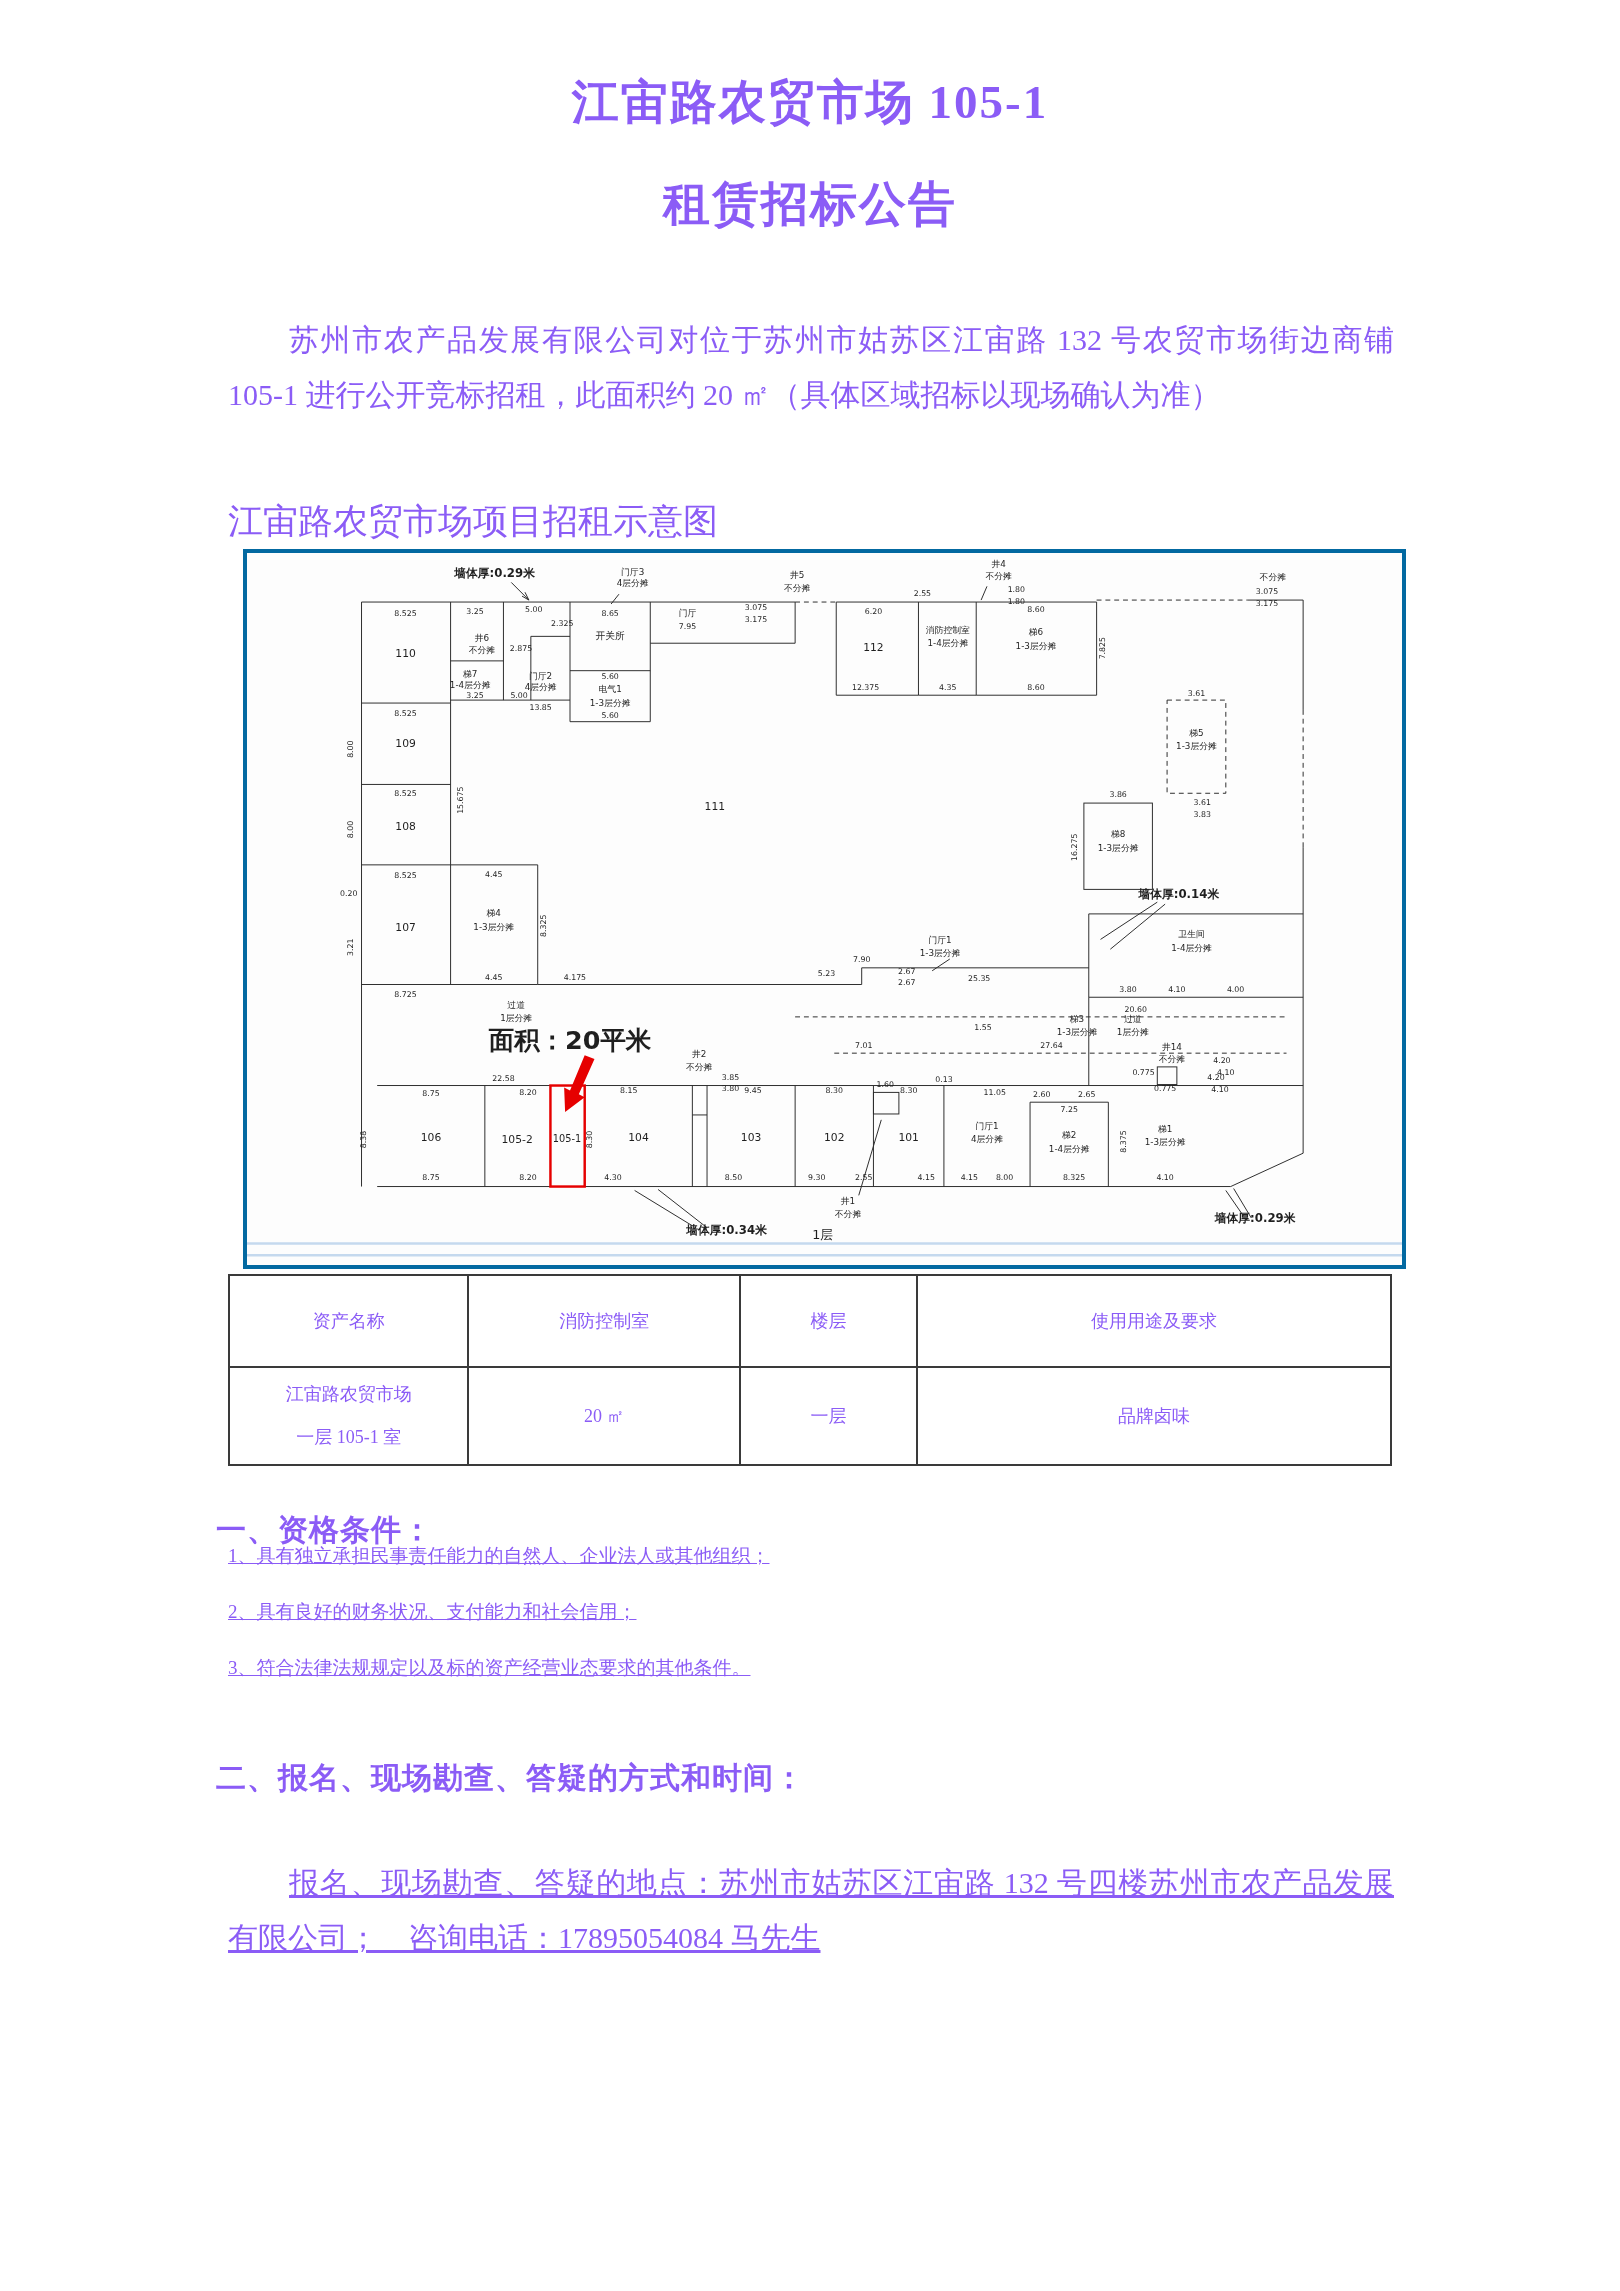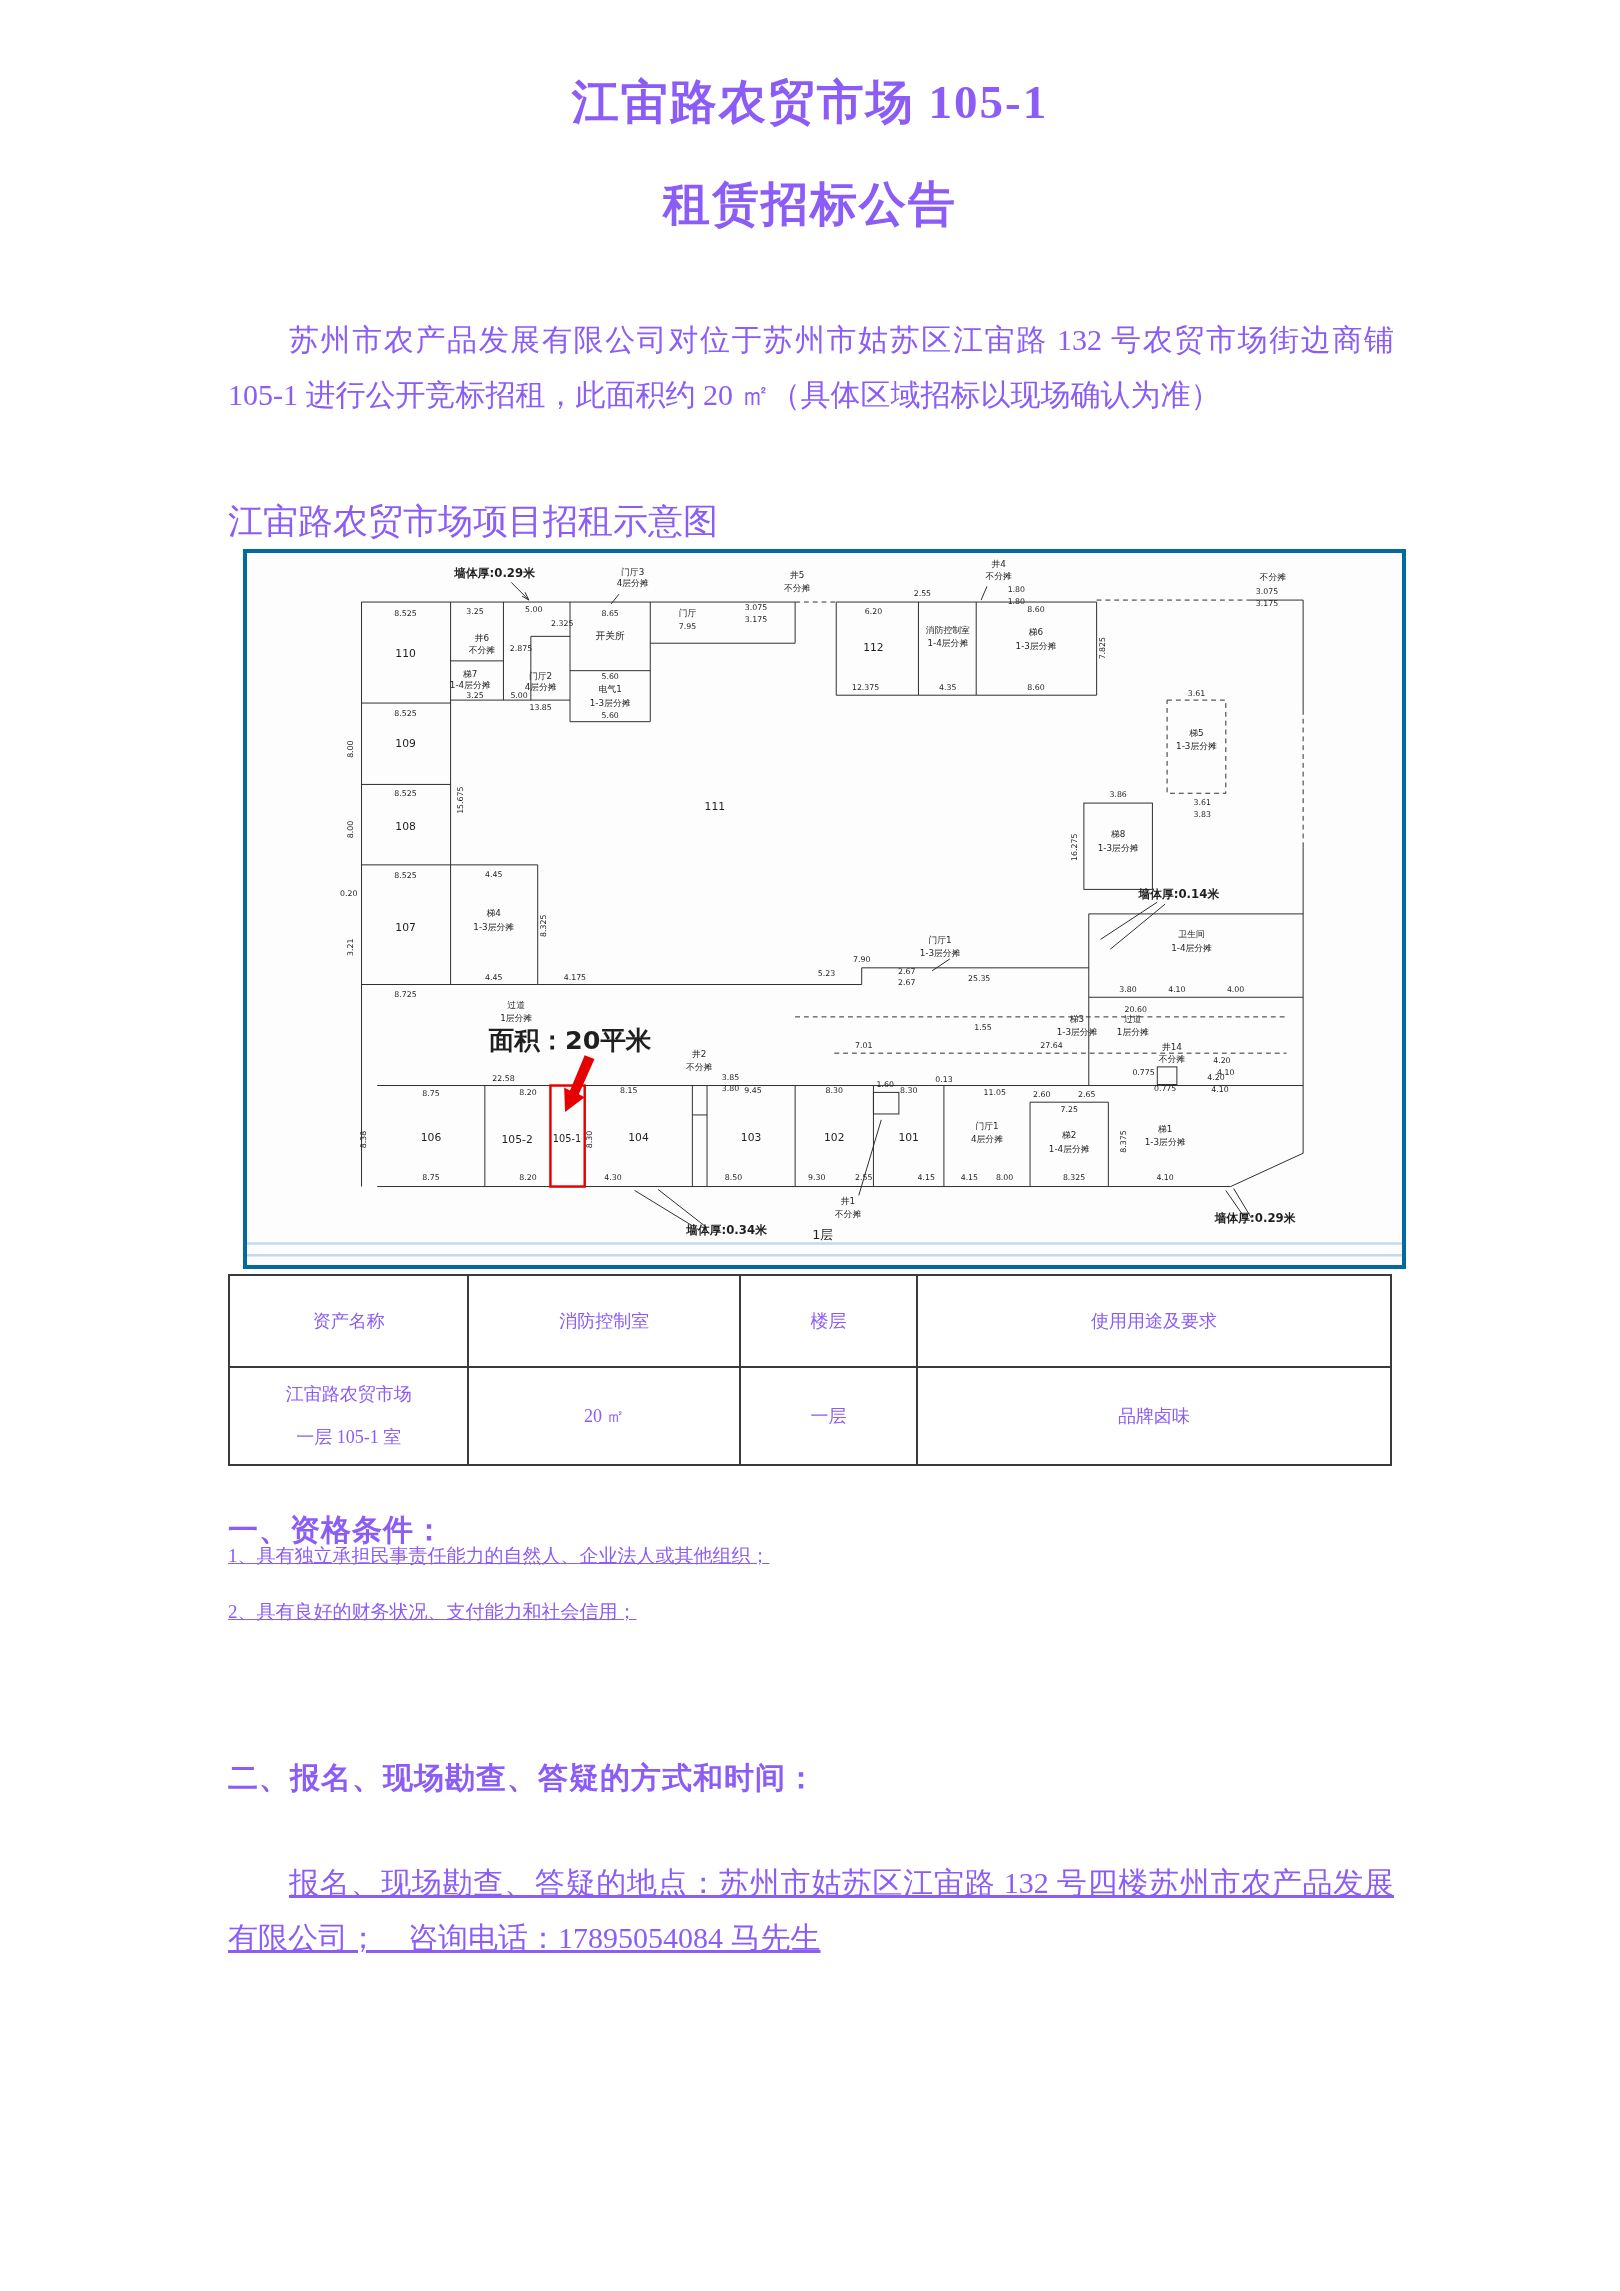--- a/index.html
+++ b/index.html
@@ -23,21 +23,21 @@
   .plan svg .blue{stroke:#c5d9ee;stroke-width:2.5;fill:none;}
   .plan svg .redbox{stroke:#e60000;stroke-width:2.5;fill:none;}
   table.asset{position:absolute;left:228px;top:1274px;width:1164px;border-collapse:collapse;
               font-size:18px;table-layout:fixed;}
   table.asset th,table.asset td{border:2px solid #3a3a3a;text-align:center;vertical-align:middle;
               font-weight:normal;padding:0 9.8px;}
   table.asset th{height:90px;}
   table.asset td{height:96px;}
   td.asset-name{text-align:left;padding-left:17.6px;line-height:43px;}
   .col1{width:20.6%;} .col2{width:23.4%;} .col3{width:15.2%;} .col4{width:40.8%;}
-  .sechead{position:absolute;left:228px;font-size:30px;font-weight:bold;
+  .sechead{position:absolute;left:216px;font-size:30px;font-weight:bold;
            font-family:"Liberation Sans","DejaVu Sans",sans-serif;letter-spacing:1px;}
   .s1{top:1510px;} .s2{top:1758px;}
   .list{position:absolute;left:228px;top:1528px;width:1171px;font-size:19px;line-height:56px;text-decoration:underline;}
   .list p{margin:0;}
   .s2text{top:1825px;text-decoration:underline;}
 </style>
 </head>
 <body>
 
 <div class="page">
@@ -316,20 +316,21 @@
         <td>品牌卤味</td>
       </tr>
     </tbody>
   </table>
 
   <div class="sechead s1">一、资格条件：</div>
 
   <div class="list">
     <p>1、具有独立承担民事责任能力的自然人、企业法人或其他组织；</p>
     <p>2、具有良好的财务状况、支付能力和社会信用；</p>
+    <p>3、符合法律法规规定以及标的资产经营业态要求的其他条件。</p>
   </div>
 
   <div class="sechead s2">二、报名、现场勘查、答疑的方式和时间：</div>
 
   <p class="bodytext indent s2text">报名、现场勘查、答疑的地点：苏州市姑苏区江宙路 132 号四楼苏州市农产品发展有限公司；　咨询电话：17895054084 马先生</p>
 
 </div>
 
 
 </body></html>

